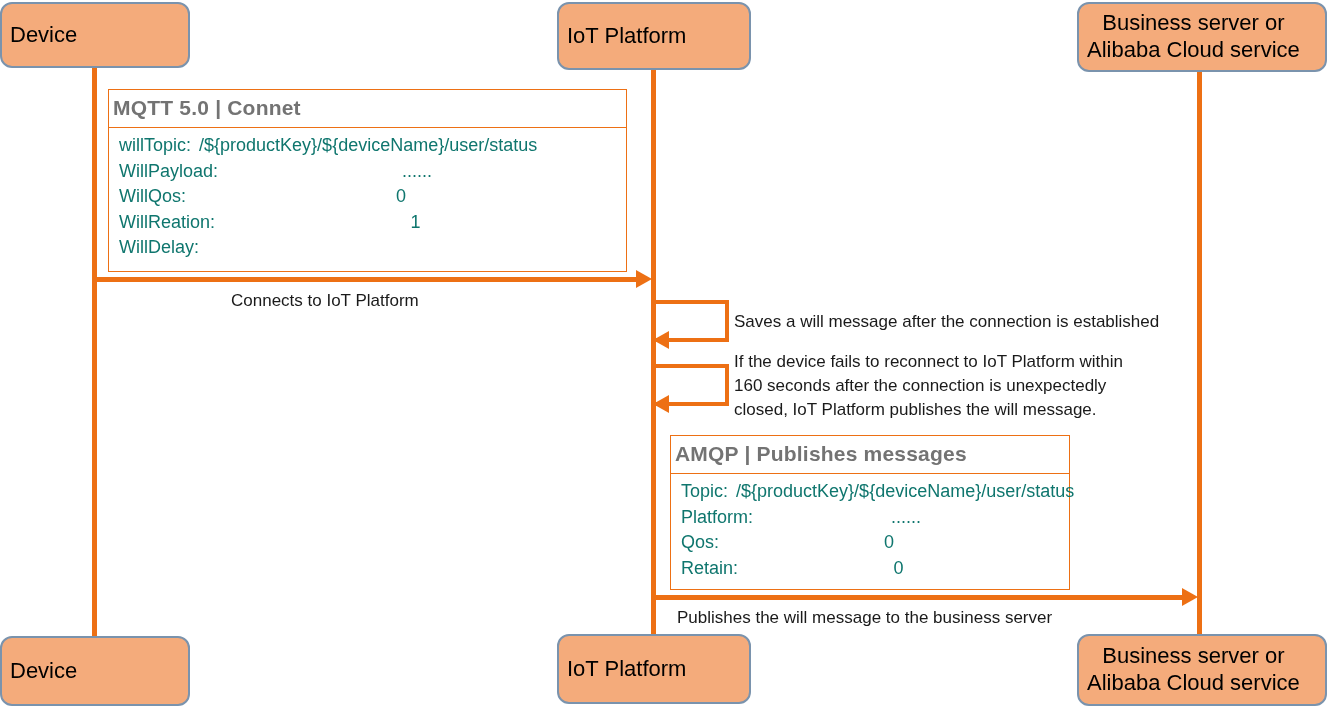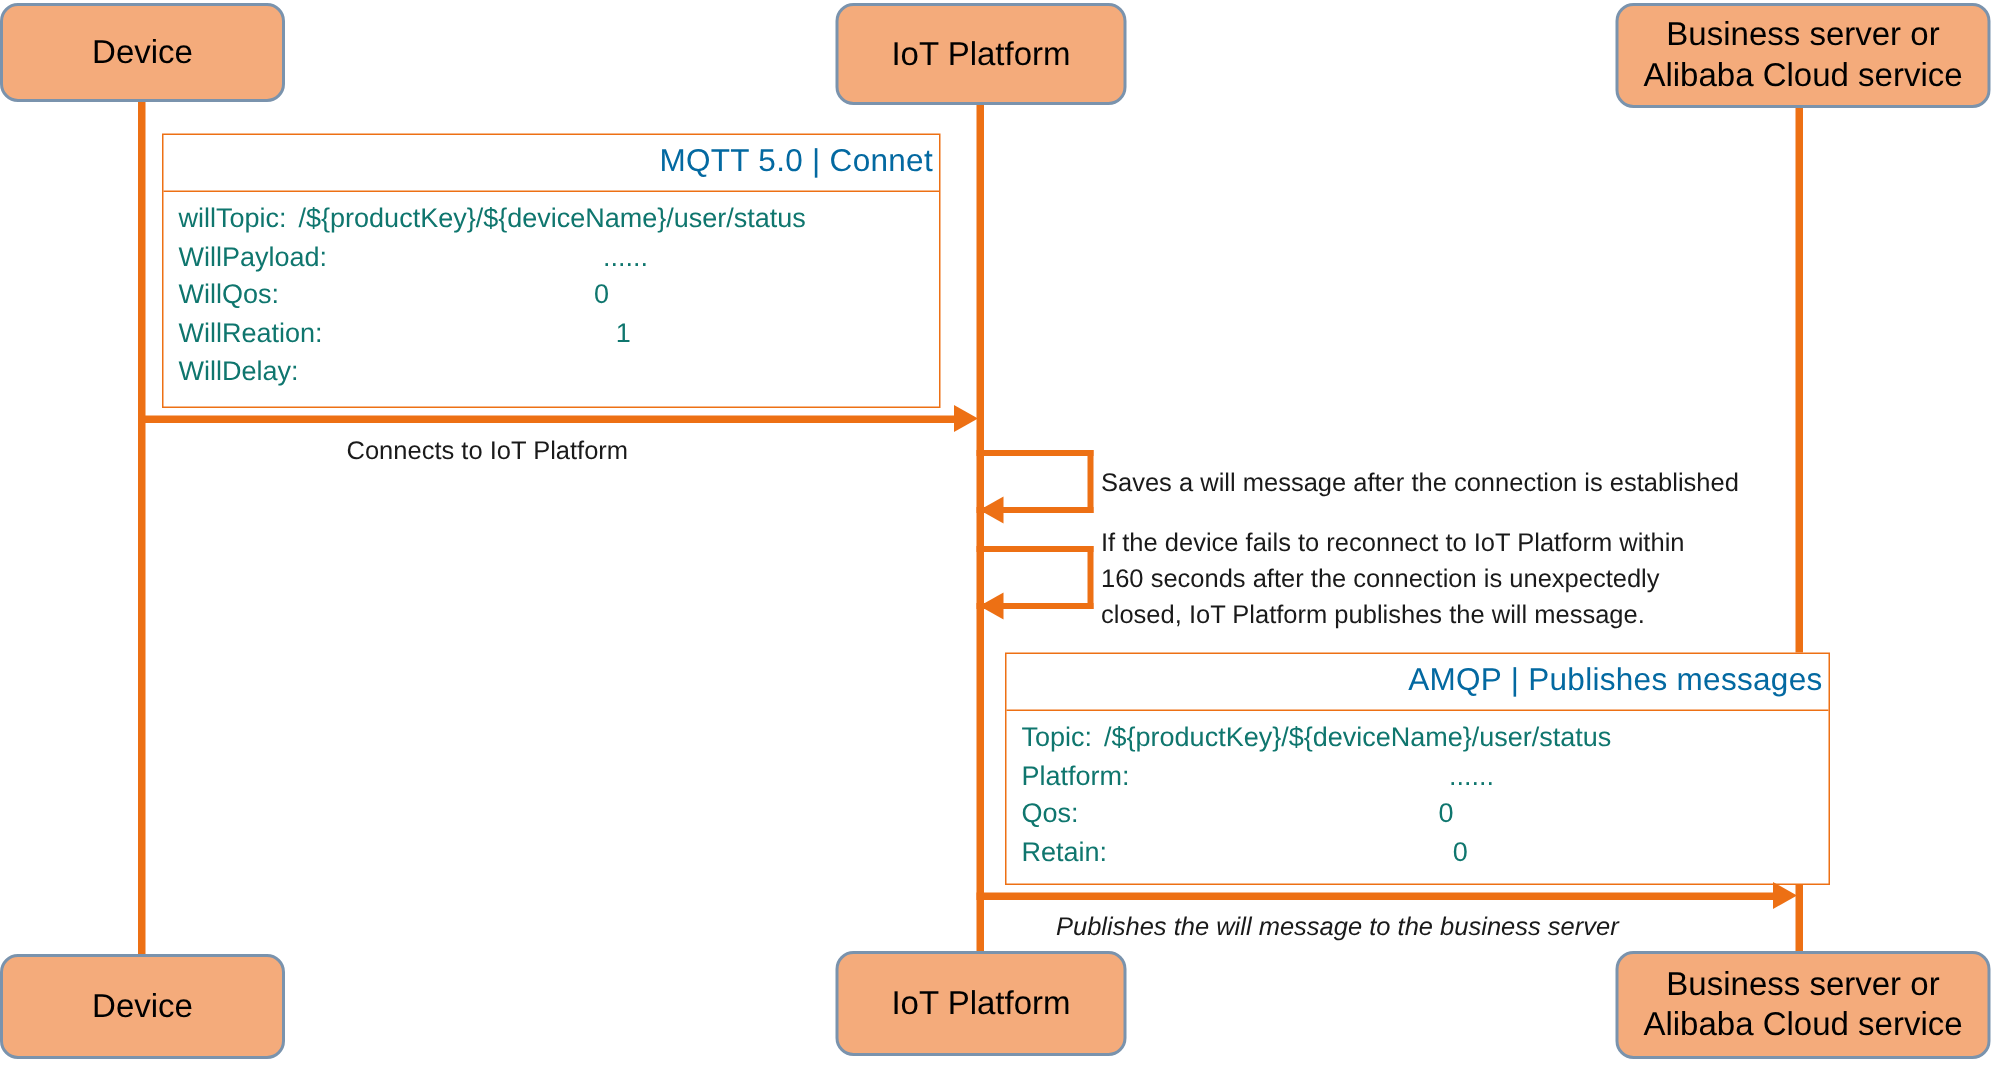--- a/index.html
+++ b/index.html
@@ -21,21 +21,20 @@
 
   
   .actor-box {
     position: absolute;
     box-sizing: border-box;
     background: #f4ab7b;
     border: 2px solid #7a93ad;
     border-radius: 12px;
     display: flex;
     align-items: center;
-    justify-content: center;
     text-align: center;
     color: #000000;
     font-size: 22px;
     line-height: 1.22;
     padding: 2px 8px;
     white-space: pre-line;
   }
 
   
   .lifeline {
@@ -95,24 +94,24 @@
   
   .spec-box {
     position: absolute;
     box-sizing: border-box;
     background: #ffffff;
     border: 1.5px solid #ed7014;
   }
   .spec-title {
     box-sizing: border-box;
     border-bottom: 1.5px solid #ed7014;
-    text-align: right;
-    font-weight: normal;
+    text-align: left;
+    font-weight: bold;
     font-size: 21px;
-    color: #0369a1;
+    color: #737373;
     padding: 6px 4px 7px 4px;
     letter-spacing: 0.2px;
   }
   .spec-body {
     padding: 5px 0 6px 0;
   }
   .spec-row {
     display: flex;
     font-size: 18px;
     color: #0f766e;
@@ -185,21 +184,21 @@
   <div class="selfloop" style="left:651px; top:300px; width:78px; height:42px;"></div>
   <div class="arrow-head-left" style="left:653px; top:331px;"></div>
   <div class="note-text" style="left:734px; top:310px;">Saves a will message after the connection is established</div>
 
   <div class="selfloop" style="left:651px; top:364px; width:78px; height:42px;"></div>
   <div class="arrow-head-left" style="left:653px; top:395px;"></div>
   <div class="note-text" style="left:734px; top:350px;">If the device fails to reconnect to IoT Platform within
 160 seconds after the connection is unexpectedly
 closed, IoT Platform publishes the will message.</div>
 
-  <div class="spec-box" style="left:670px; top:435px; width:550px; height:155px;">
+  <div class="spec-box" style="left:670px; top:435px; width:400px; height:155px;">
     <div class="spec-title">AMQP | Publishes messages</div>
     <div class="spec-body">
       <div class="spec-row topic">
         <span class="spec-key">Topic:</span>
         <span class="spec-val">/${productKey}/${deviceName}/user/status</span>
       </div>
       <div class="spec-row">
         <span class="spec-key">Platform:</span>
         <span class="spec-val">......</span>
       </div>
@@ -209,21 +208,21 @@
       </div>
       <div class="spec-row">
         <span class="spec-key">Retain:</span>
         <span class="spec-val">0</span>
       </div>
     </div>
   </div>
 
   <div class="msg-line" style="left:651px; top:595px; width:532px;"></div>
   <div class="arrow-head-right" style="left:1182px; top:588px;"></div>
-  <div class="msg-label" style="left:704px; top:608px;font-style:italic;">Publishes the will message to the business server</div>
+  <div class="msg-label" style="left:677px; top:608px;">Publishes the will message to the business server</div>
 
   <div class="actor-box" style="left:0px; top:636px; width:190px; height:70px;">
     <span>Device</span>
   </div>
 
   <div class="actor-box" style="left:557px; top:634px; width:194px; height:70px;">
     <span>IoT Platform</span>
   </div>
 
   <div class="actor-box" style="left:1077px; top:634px; width:250px; height:72px;">

